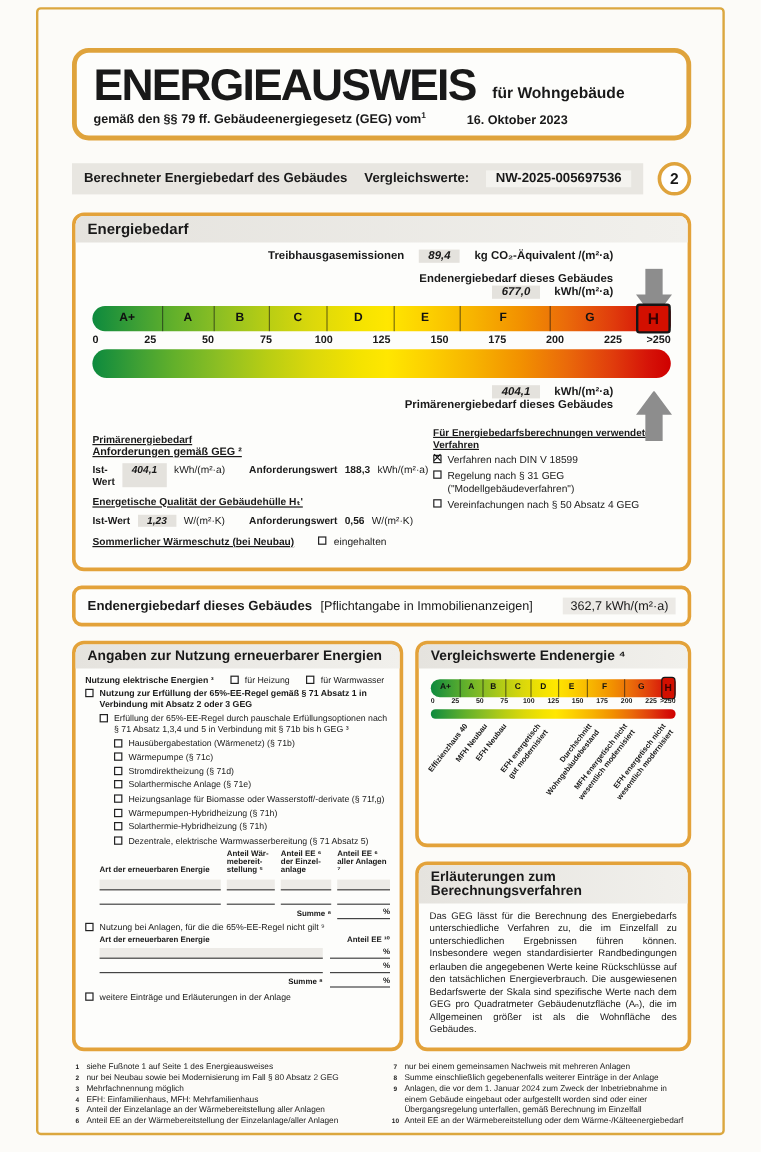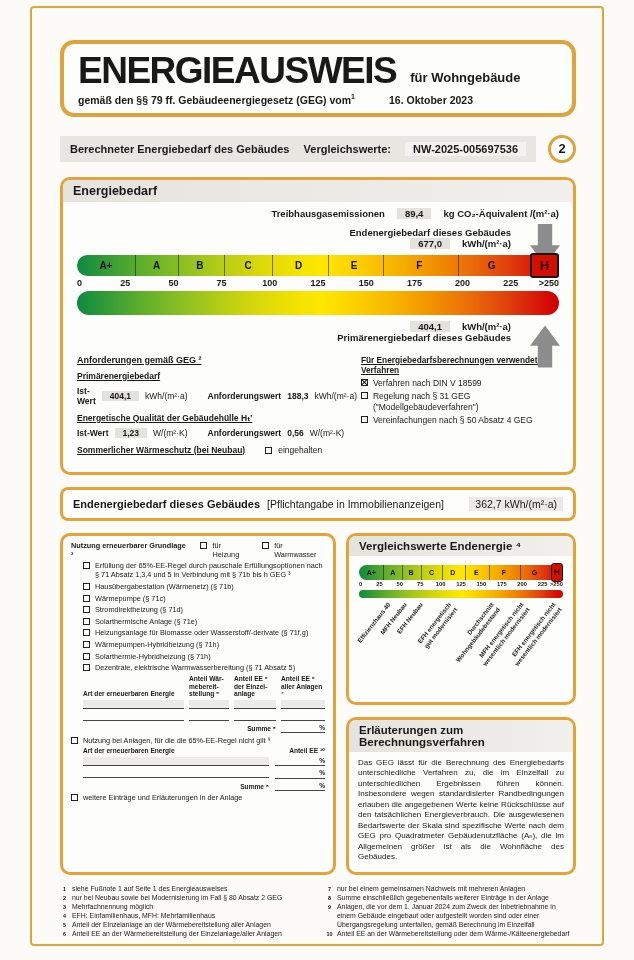--- a/index.html
+++ b/index.html
@@ -26,22 +26,22 @@
   
   .meta-row { display:flex; align-items:center; margin-top:18px; gap:12px; }
   .meta-strip { flex:1; background:#e8e6e1; padding:6px 10px; display:flex; align-items:center; font-size:11px; font-weight:bold; }
   .meta-reglabel { margin-left:auto; }
   .meta-regvalue { margin-left:14px; background:#f4f3ef; padding:1px 8px; }
   .badge { width:28px; height:28px; border:3px solid #dfa33c; border-radius:50%; background:#fff; display:flex; align-items:center; justify-content:center; font-weight:bold; font-size:13px; flex:none; }
 
   
   .energy-box { margin-top:14px; }
   .energy-content { position:relative; padding:6px 14px 10px; }
-  .ghg-row { display:flex; justify-content:flex-end; align-items:center; gap:12px; font-size:9.5px; font-weight:bold; }
-  .chip { background:#e4e2dd; padding:0 8px; }
+  .ghg-row { display:flex; justify-content:flex-end; align-items:center; margin-right:48px; gap:12px; font-size:9.5px; font-weight:bold; }
+  .chip { background:#e4e2dd; padding:0 8px;font-style:italic; }
   .r-right { text-align:right; margin-right:48px; font-weight:bold; font-size:9.5px; }
   .r-val { display:flex; justify-content:flex-end; align-items:center; gap:12px; margin-right:48px; font-size:9.5px; font-weight:bold; }
   .mt8 { margin-top:8px; } .mt6 { margin-top:6px; }
 
   .scale { position:relative; height:21px; margin-top:6px; }
   .scale-bar { position:absolute; inset:0; border-radius:11px 5px 5px 11px; background:var(--grad); }
   .seg-letter { position:absolute; top:50%; transform:translate(-50%,-50%); font-weight:bold; font-size:10px; color:#111; }
   .seg-div { position:absolute; top:0; bottom:0; width:1px; background:rgba(20,20,20,.55); }
   .pA0{left:6%} .pA{left:16.5%} .pB{left:25.5%} .pC{left:35.5%} .pD{left:46%} .pE{left:57.5%} .pF{left:71%} .pG{left:86%}
   .d1{left:12%} .d2{left:21%} .d3{left:30.5%} .d4{left:40.5%} .d5{left:52%} .d6{left:63.5%} .d7{left:79%}
@@ -53,40 +53,40 @@
   .t1{left:10%}.t2{left:20%}.t3{left:30%}.t4{left:40%}.t5{left:50%}.t6{left:60%}.t7{left:70%}.t8{left:80%}.t9{left:90%}
   .bar2 { height:24px; border-radius:12px; background:var(--grad); margin-top:2px; }
 
   .arrow { position:absolute; background:#8d8d8d; width:30px; }
   .arrow-down { clip-path:polygon(26% 0,74% 0,74% 52%,100% 52%,50% 100%,0 52%,26% 52%); right:13px; top:22px; height:42px; }
   .arrow-up { clip-path:polygon(50% 0,100% 48%,74% 48%,74% 100%,26% 100%,26% 48%,0 48%); right:13px; top:124px; height:42px; }
 
   .anf-area { display:flex; margin-top:12px; gap:14px; font-size:8.5px; }
   .anf-left { width:56%; } .anf-right { flex:1; }
   .u-head { font-weight:bold; text-decoration:underline; font-size:9px; }
-  .val-row { display:flex; align-items:center; gap:6px; margin:5px 0 7px; }
+  .val-row { display:flex; gap:6px; margin:5px 0 7px; }
   .b { font-weight:bold; }
   .gap14 { margin-left:14px; }
 
   .cb { width:7px; height:7px; border:1px solid #222; background:#fff; display:inline-block; flex:none; position:relative; margin-top:1px; }
   .cb.checked::after { content:"✕"; position:absolute; left:-2px; top:-3.5px; font-size:10.5px; font-weight:bold; color:#111; }
   .cb-row { display:flex; gap:5px; align-items:flex-start; line-height:1.25; margin-top:3px; }
 
   .banner { margin-top:12px; border:3px solid #e3a23a; border-radius:8px; padding:7px 10px; display:flex; align-items:center; background:#fdfdfb; }
   .banner-label { font-weight:bold; font-size:11px; }
   .banner-note { font-size:10.5px; margin-left:7px; }
   .banner-val { margin-left:auto; font-size:10.5px; background:#eceae6; padding:1px 6px; }
 
   .cols { display:flex; gap:10px; margin-top:12px; align-items:stretch; }
   .col-left { width:276px; flex:none; }
   .col-right { flex:1; display:flex; flex-direction:column; gap:12px; }
 
   .ee-content { padding:5px 8px 8px; font-size:7.3px; line-height:1.25; }
   .ee-content .cb-row { margin-top:2.5px; }
-  .ind1 { margin-left:12px; } .ind2 { margin-left:12px; }
+  .ind1 { margin-left:12px; } .ind2 { margin-left:24px; }
   .ee-usage { display:flex; gap:14px; font-weight:bold; align-items:flex-start; }
   .ee-usage .cb-row { margin-top:0; font-weight:normal; }
   .ee-table { display:grid; grid-template-columns:1fr 40px 42px 44px; column-gap:5px; margin:3px 0 2px 12px; font-size:6.6px; }
   .th { font-weight:bold; align-self:end; line-height:1.1; }
   .inline { border-bottom:1px solid #444; height:9px; background:#edebe7; margin-top:3px; }
   .inline.clear { background:transparent; }
   .sum-label { font-weight:bold; text-align:right; align-self:end; }
   .pct { text-align:right; font-weight:bold; border-bottom:1px solid #444; margin-top:3px; }
   .ee-table2 { display:grid; grid-template-columns:1fr 50px; column-gap:6px; margin:2px 0 2px 12px; font-size:6.6px; }
 
@@ -189,22 +189,22 @@
 
         <div class="r-val mt6">
           <span class="chip">404,1</span>
           <span>kWh/(m²·a)</span>
         </div>
         <div class="r-right">Primärenergiebedarf dieses Gebäudes</div>
         <div class="arrow arrow-up"></div>
 
         <div class="anf-area">
           <div class="anf-left">
+            <div class="u-head" style="font-size:8.5px; margin-top:6px;">Primärenergiebedarf</div>
             <div class="u-head">Anforderungen gemäß GEG ²</div>
-            <div class="u-head" style="font-size:8.5px; margin-top:6px;">Primärenergiebedarf</div>
             <div class="val-row">
               <span class="b">Ist-Wert</span>
               <span class="chip b">404,1</span>
               <span>kWh/(m²·a)</span>
               <span class="b gap14">Anforderungswert</span>
               <span class="b">188,3</span>
               <span>kWh/(m²·a)</span>
             </div>
             <div class="u-head" style="font-size:8.5px;">Energetische Qualität der Gebäudehülle Hₜ'</div>
             <div class="val-row">
@@ -242,34 +242,39 @@
 
     <div class="banner">
       <span class="banner-label">Endenergiebedarf dieses Gebäudes</span>
       <span class="banner-note">[Pflichtangabe in Immobilienanzeigen]</span>
       <span class="banner-val">362,7 kWh/(m²·a)</span>
     </div>
 
     <div class="cols">
 
       <div class="box col-left">
+        <div class="box-title" style="font-size:11.5px;">Angaben zur Nutzung erneuerbarer Energien</div>
         <div class="ee-content">
 
           <div class="ee-usage">
-            <span>Nutzung erneuerbarer Grundlage ³</span>
+            <span>Nutzung elektrische Energien ³</span>
             <span class="cb-row">
                 <span class="cb"></span>
                 <span>für Heizung</span>
               </span>
             <span class="cb-row">
                 <span class="cb"></span>
                 <span>für Warmwasser</span>
               </span>
           </div>
 
+          <div class="cb-row" style="font-weight:bold;">
+            <span class="cb"></span>
+            <span>Nutzung zur Erfüllung der 65%-EE-Regel gemäß § 71 Absatz 1 in Verbindung mit Absatz 2 oder 3 GEG</span>
+          </div>
 
           <div class="cb-row ind1">
             <span class="cb"></span>
             <span>Erfüllung der 65%-EE-Regel durch pauschale Erfüllungsoptionen nach § 71 Absatz 1,3,4 und 5 in Verbindung mit § 71b bis h GEG ³</span>
           </div>
 
           <div class="cb-row ind2">
               <span class="cb"></span>
               <span>Hausübergabestation (Wärmenetz) (§ 71b)</span>
             </div>

